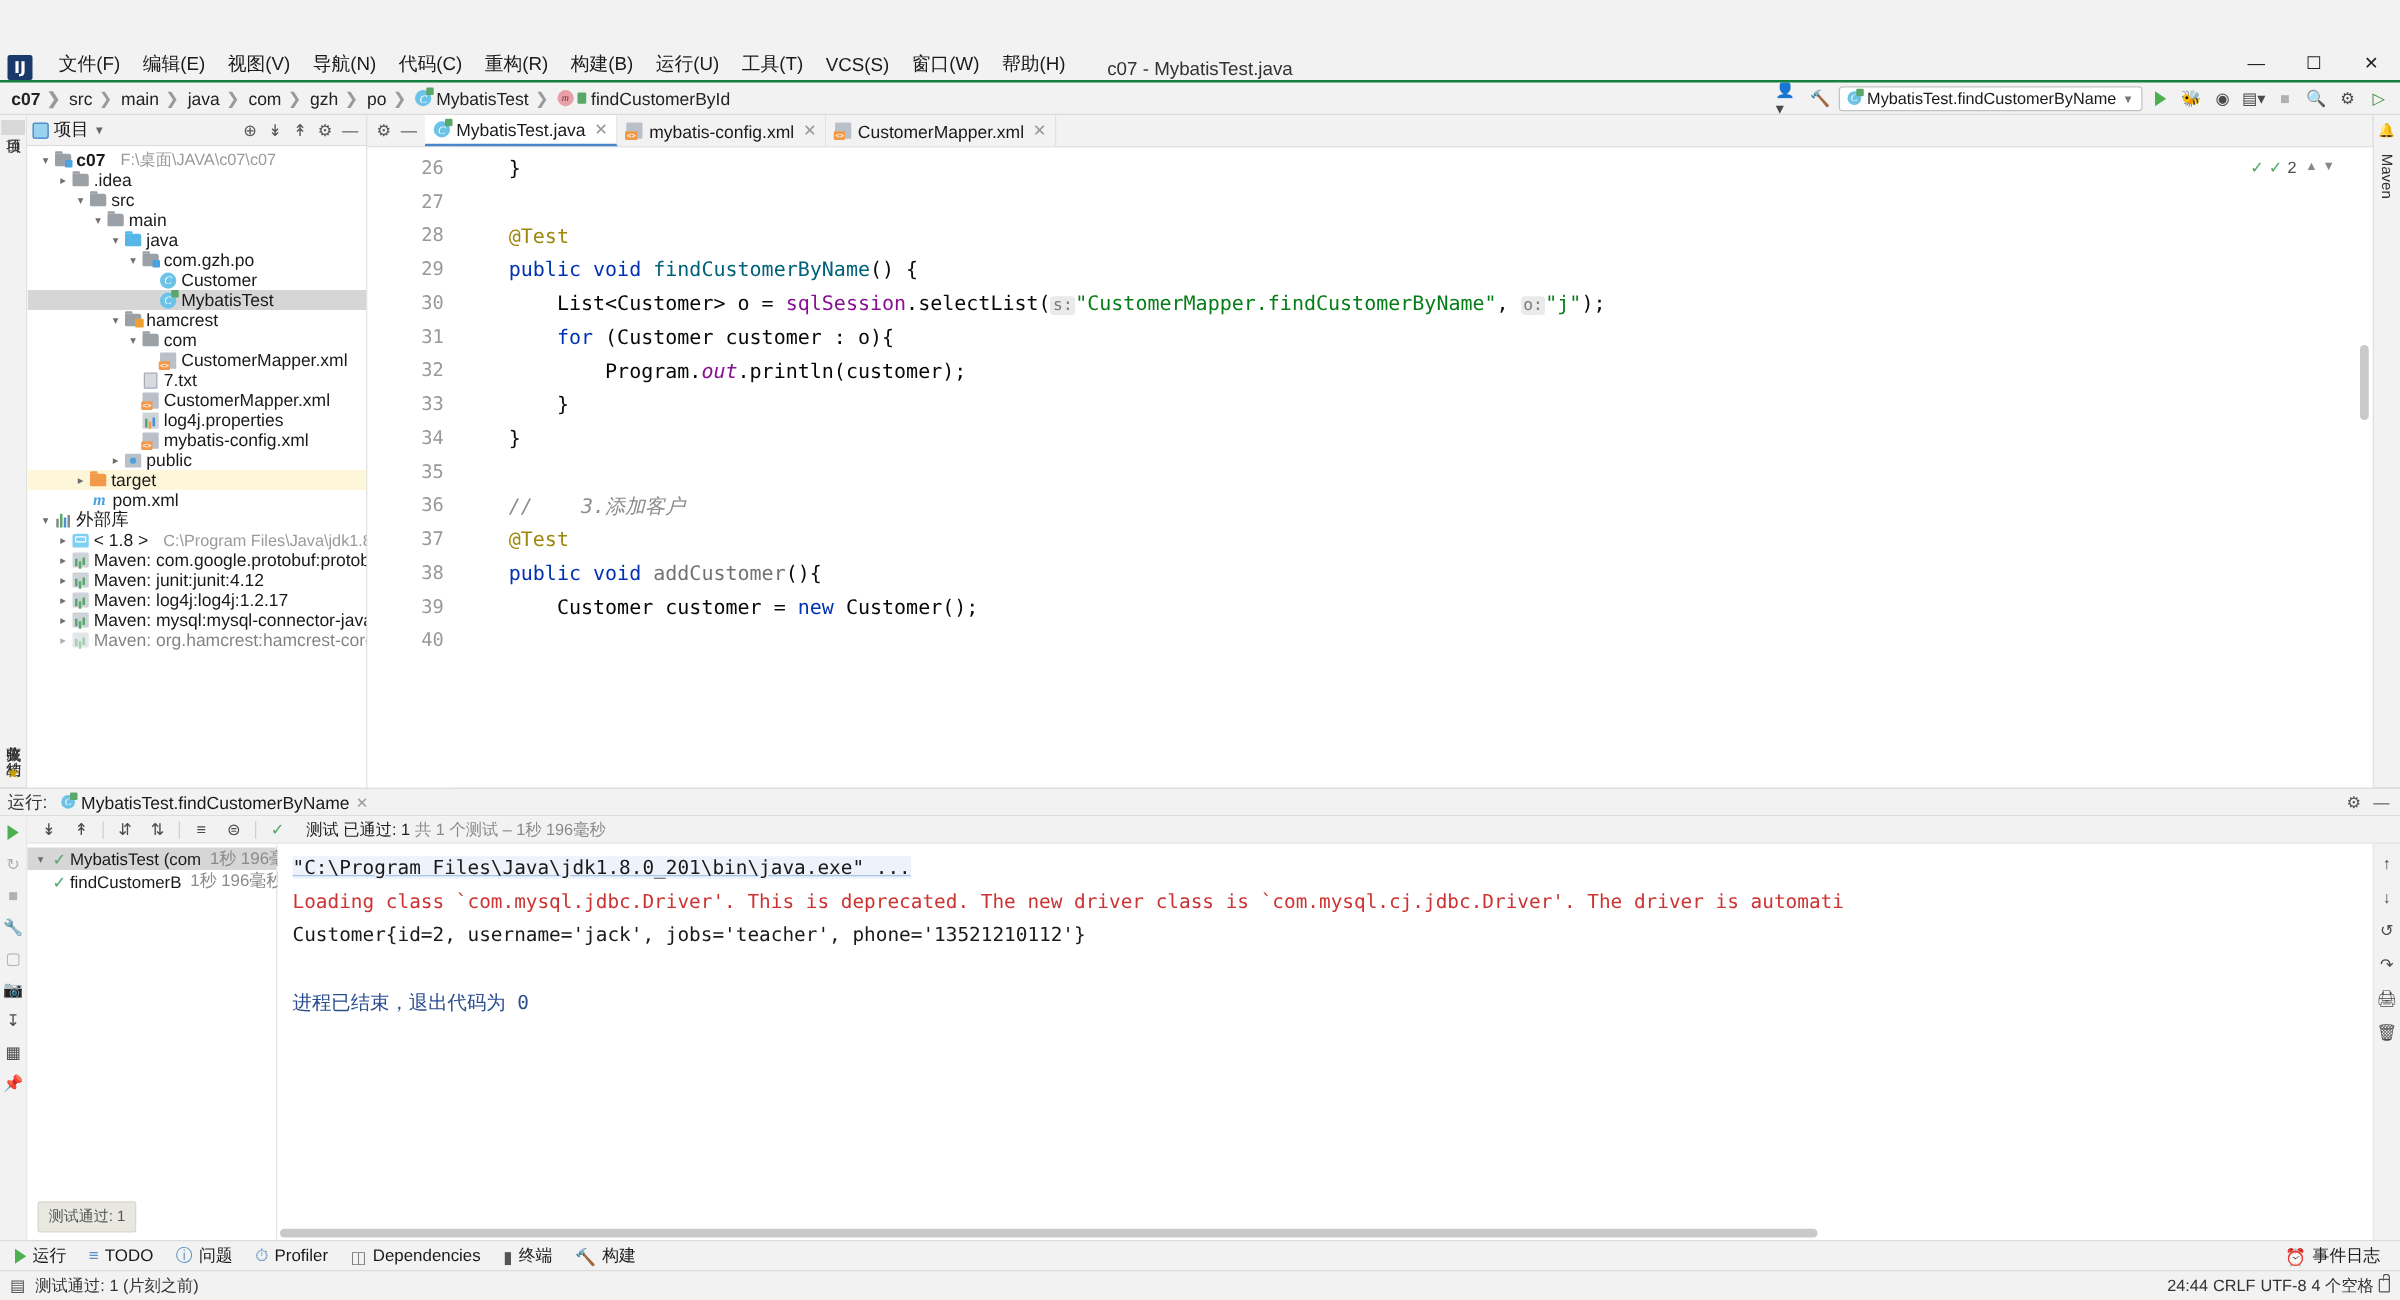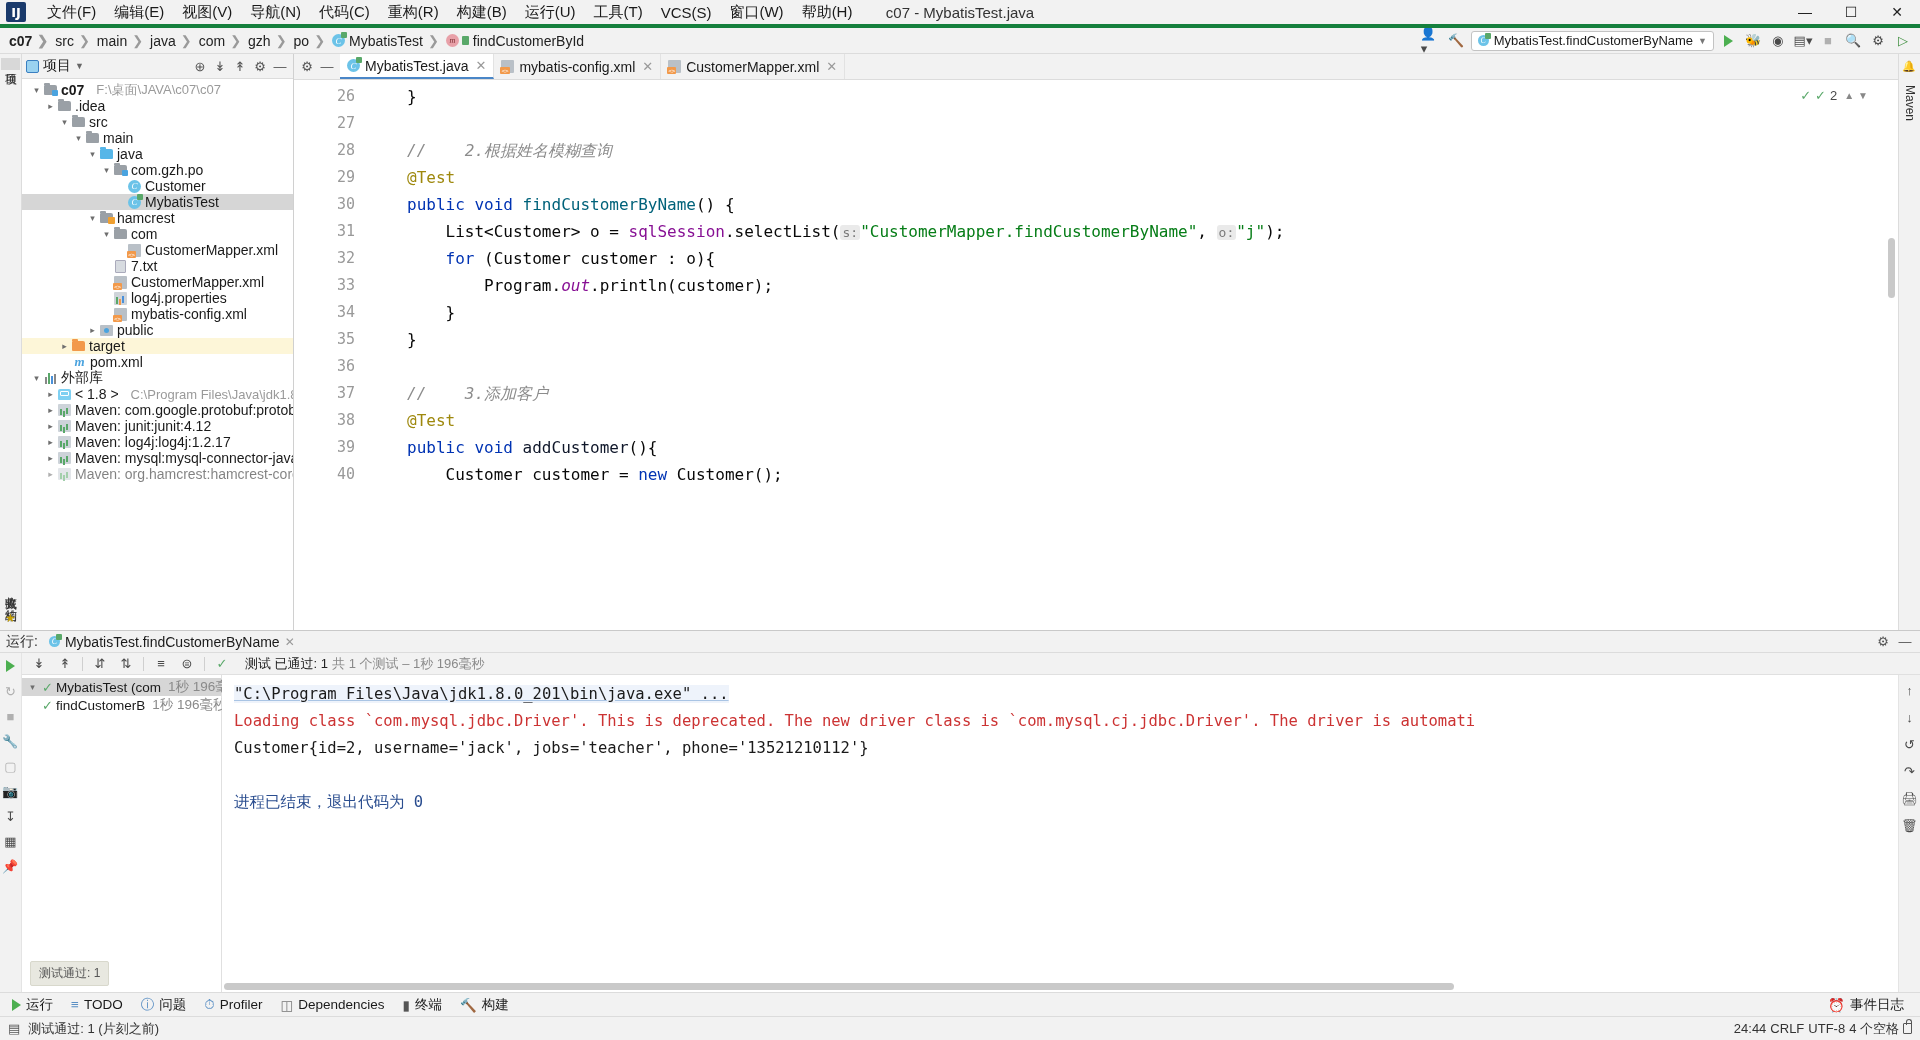--- a/index.html
+++ b/index.html
@@ -8,22 +8,22 @@
     font-family: "Liberation Sans", sans-serif;
     font-size: 15px;
     background:#f2f2f2;
     color:#1a1a1a;
     -webkit-font-smoothing: antialiased;
   }
   .app { width:1920px; height:1040px; display:flex; flex-direction:column; background:#f2f2f2; }
 
   
   .menubar {
-    height:28px; display:flex; align-items:center; background:#f2f2f2;
-    border-bottom:4px solid #15803d; padding-left:6px; position:relative;
+    height:28px; display:flex; align-items:flex-end; background:#f2f2f2;
+    border-bottom:2px solid #15803d; padding-left:6px; position:relative;margin-top:38px;
   }
   .logo {
     width:20px; height:20px; background:#1a3a6b; color:#fff;
     font-size:13px; font-weight:bold; display:flex; align-items:center;
     justify-content:center; border-radius:2px; margin-right:12px; font-family:"DejaVu Sans", sans-serif;
   }
   .menu-item { padding:3px 9px; font-size:15px; color:#1a1a1a; white-space:nowrap; cursor:default; }
   .win-title {
     position:absolute; left:0; right:0; text-align:center; font-size:15px;
     color:#333; pointer-events:none;
@@ -541,32 +541,31 @@
           <div class="gln">36</div>
           <div class="gln">37</div>
           <div class="gln">38</div>
           <div class="gln">39</div>
           <div class="gln">40</div>
         </div>
 
         <div class="code">
           <div class="cl"><span>}</span></div>
           <div class="cl">&nbsp;</div>
-          <div class="cl"><span class="cmt">//    2.根据姓名模糊查询</span></div>
           <div class="cl"><span class="ann">@Test</span></div>
           <div class="cl"><span class="kw">public void </span><span style="color:#00627a;">findCustomerByName</span><span>() {</span></div>
           <div class="cl"><span>    List&lt;Customer&gt; o = </span><span class="fld">sqlSession</span><span>.selectList(</span><span class="hintp">s:</span><span class="str">"CustomerMapper.findCustomerByName"</span><span>, </span><span class="hintp">o:</span><span class="str">"j"</span><span>);</span></div>
           <div class="cl"><span>    </span><span class="kw">for </span><span>(Customer customer : o){</span></div>
           <div class="cl"><span>        Program.</span><span class="static-it">out</span><span>.println(customer);</span></div>
           <div class="cl"><span>    </span><span>}</span></div>
           <div class="cl"><span>}</span></div>
           <div class="cl">&nbsp;</div>
           <div class="cl"><span class="cmt">//    3.添加客户</span></div>
           <div class="cl"><span class="ann">@Test</span></div>
-          <div class="cl"><span class="kw">public void </span><span style="color:#0f172a;">addCustomer</span><span>(){</span></div>
+          <div class="cl"><span class="kw">public void </span><span style="color:#737373;">addCustomer</span><span>(){</span></div>
           <div class="cl"><span>    Customer customer = </span><span class="kw">new </span><span>Customer();</span></div>
         </div>
 
         <div class="insp-badge">
           <span class="chk">✓</span>
           <span class="chk">✓</span>
           <span>2</span>
           <span style="color:#888;font-size:10px;margin-left:3px;">▲</span>
           <span style="color:#888;font-size:10px;">▼</span>
         </div>

